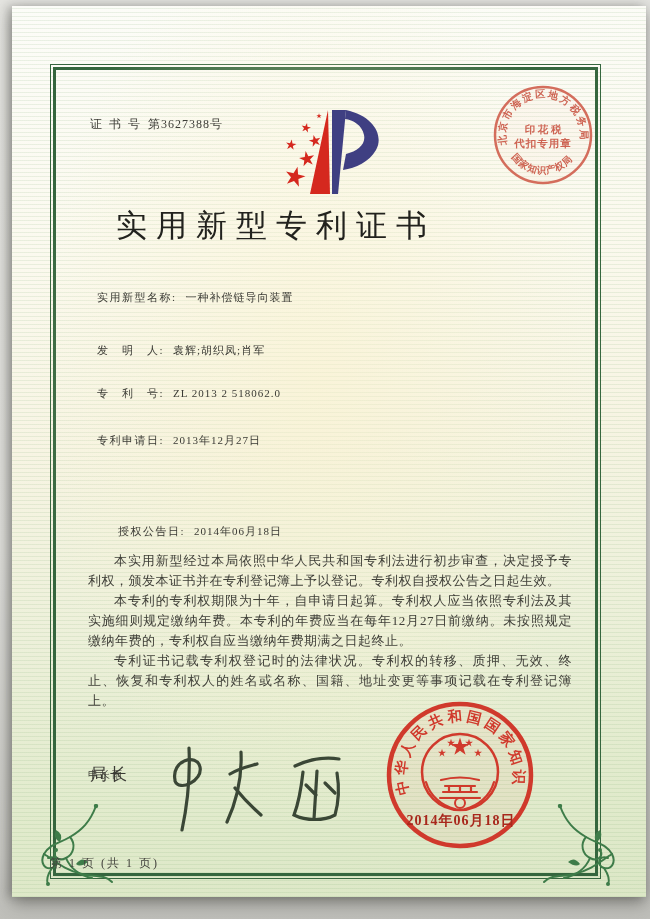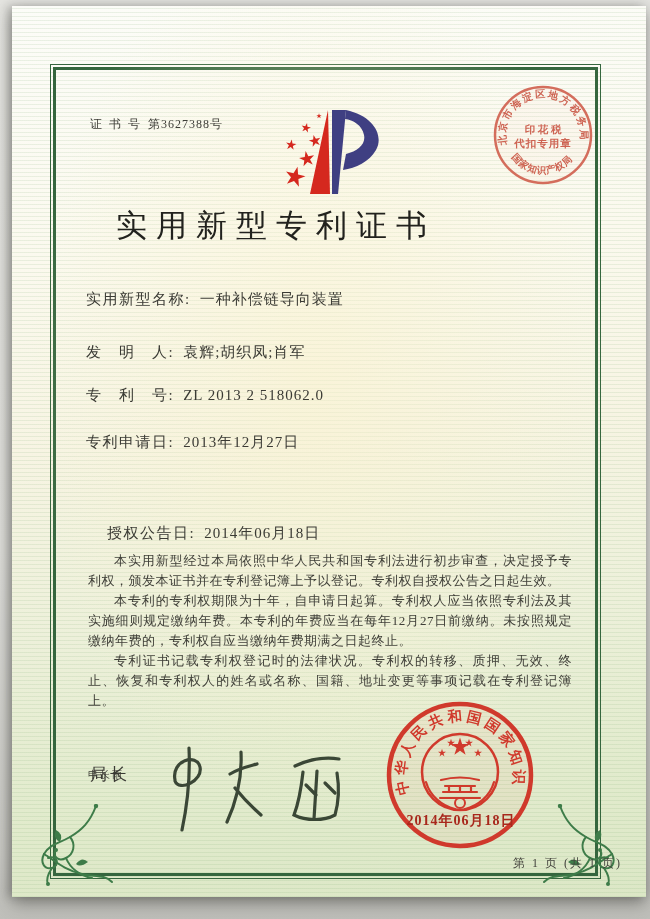--- a/index.html
+++ b/index.html
@@ -34,21 +34,21 @@
   .cert-no { position:absolute; left:78px; top:110px; font-size:12px; color:#3c3c36; letter-spacing:2px; }
   .cert-no .num { letter-spacing:1px; margin-left:6px; }
 
   .logo { position:absolute; left:250px; top:100px; }
 
   .title {
     position:absolute; left:38px; top:199px; width:452px; text-align:center;
     font-size:31px; color:#22221e; letter-spacing:9px; font-weight:500;
   }
 
-  .field { position:absolute; left:74px; font-size:15px; color:#3a3a34; letter-spacing:1.5px; white-space:nowrap; }
+  .field { position:absolute; left:85px; font-size:11px; color:#3a3a34; letter-spacing:1.5px; white-space:nowrap; }
   .field .val { margin-left:9px; letter-spacing:1px; }
   .f0 { top:284px; } .f1 { top:337px; } .f2 { top:380px; }
   .f3 { top:427px; } .f4 { top:475px; } .f5 { top:518px;margin-left:21px; }
 
   .body-text { position:absolute; left:76px; top:545px; width:484px; color:#3f3f38; }
   .body-text p { font-size:13px; line-height:20px; text-indent:2em; text-align:justify; letter-spacing:.5px; }
 
   .director  { position:absolute; left:78px; top:757px; font-size:17px; letter-spacing:3px; color:#3a3a34; }
   .director2 { position:absolute; left:76px; top:762px; font-size:10px; letter-spacing:2px; color:#3a3a34; }
   .signature { position:absolute; left:133px; top:734px; }
@@ -57,21 +57,21 @@
   .seal-date {
     position:absolute; left:368px; top:806px; width:162px; text-align:center;
     font-size:14px; color:#a8281c; letter-spacing:1px; font-weight:bold; z-index:4;
   }
   .tax-stamp { position:absolute; left:479px; top:77px; opacity:.88; z-index:4; }
 
   .flourish { position:absolute; z-index:2; }
   .fl-bl { left:18px;  top:798px; }
   .fl-br { left:528px; top:798px; transform:scaleX(-1); }
 
-  .footer { position:absolute; left:38px; top:849px; width:572px; text-align:right;
+  .footer { position:absolute; left:38px; top:849px; width:572px; text-align:left;
     font-size:12px; color:#44443e; letter-spacing:2px; }
 
   svg text { font-family:"Liberation Serif","DejaVu Serif",serif; }
 </style>
 </head>
 <body>
 
 <div class="page">
 
   <div class="frame">

